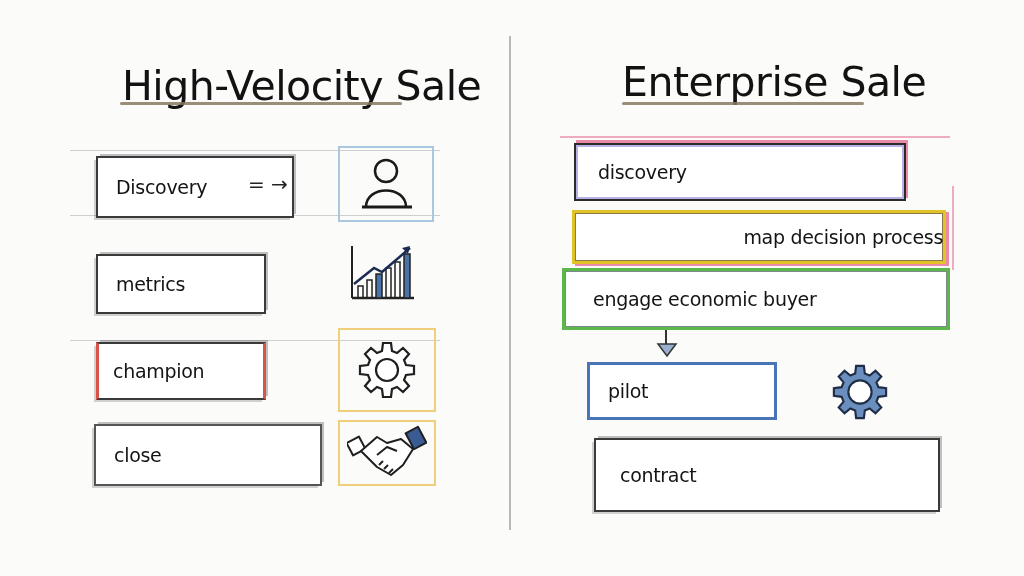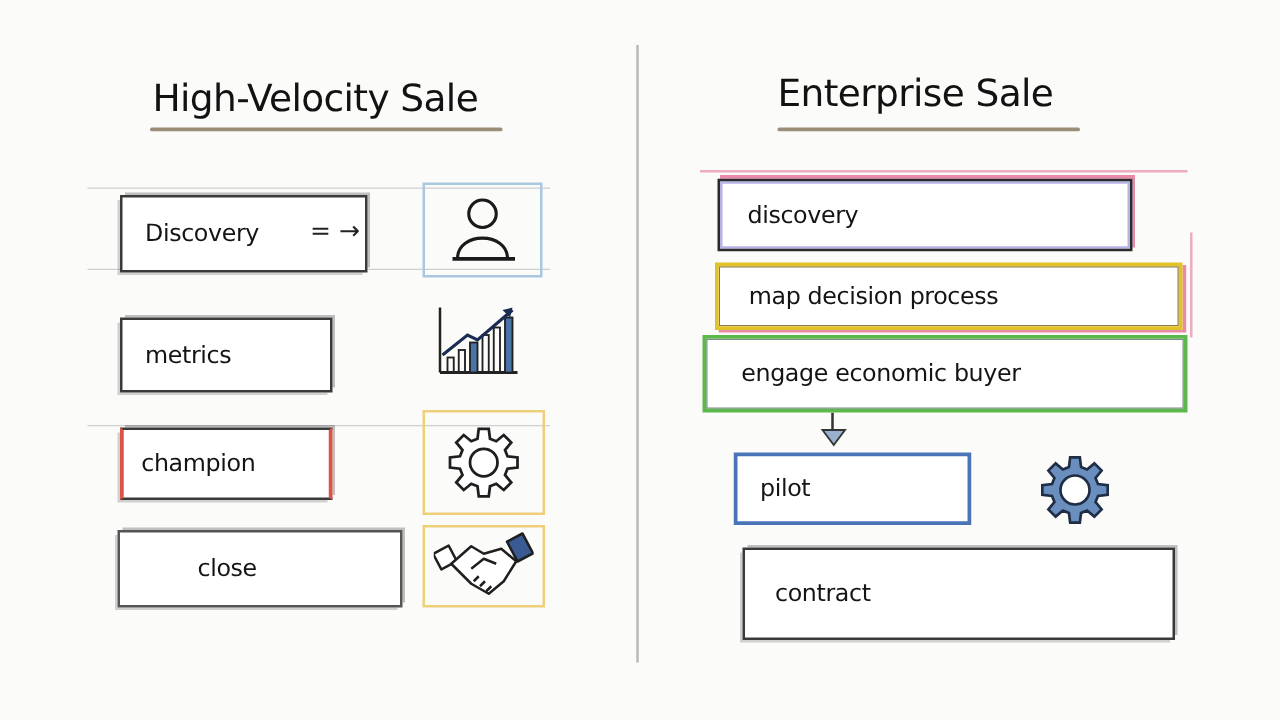--- a/index.html
+++ b/index.html
@@ -4,21 +4,21 @@
 <style>
   html, body { margin: 0; padding: 0; }
   body {
     width: 1024px; height: 576px; overflow: hidden; position: relative;
     background: #fbfbfa;
     font-family: "DejaVu Sans", sans-serif;
     color: #141414;
   }
   .abs { position: absolute; }
   .title {
-    font-size: 30px; letter-spacing: -0.5px; color: #121212;
+    font-size: 41px; letter-spacing: -0.5px; color: #121212;
     white-space: nowrap;
   }
   .underline { height: 3px; background: #8a7a62; border-radius: 2px; opacity: .85; }
   .divider { left: 509px; top: 36px; width: 2px; height: 494px; background: #b9b9b9; }
   .sbox {
     box-sizing: border-box; background: #fff;
     border: 2px solid #3a3a3a;
     box-shadow: 3px -3px 0 -1px rgba(80,80,80,.35), -3px 3px 0 -1px rgba(80,80,80,.25);
     display: flex; align-items: center;
   }
@@ -72,21 +72,21 @@
 </div>
 <div class="abs iconbox" style="left:338px; top:328px; width:98px; height:84px; border:2px solid #f0cf7a;">
   <svg width="62" height="62" viewBox="0 0 62 62">
     <g fill="#fff" stroke="#1f1f1f" stroke-width="2.2">
       <path d="M27 4h8l1 8 5 2 6-5 6 6-5 6 2 5 8 1v8l-8 1-2 5 5 6-6 6-6-5-5 2-1 8h-8l-1-8-5-2-6 5-6-6 5-6-2-5-8-1v-8l8-1 2-5-5-6 6-6 6 5 5-2z"></path>
       <circle cx="31" cy="31" r="11"></circle>
     </g>
   </svg>
 </div>
 
-<div class="abs sbox" style="left:94px; top:424px; width:228px; height:62px; border-color:#555;padding-left:44px;">
+<div class="abs sbox" style="left:94px; top:424px; width:228px; height:62px; border-color:#555;">
   <span class="lbl">close</span>
 </div>
 <div class="abs iconbox" style="left:338px; top:420px; width:98px; height:66px; border:2px solid #f0cf7a;">
   <svg width="80" height="56" viewBox="0 0 80 56">
     <g stroke="#1f1f1f" stroke-width="2" fill="#fff" stroke-linejoin="round">
       <rect x="2" y="14" width="14" height="14" transform="rotate(-28 9 21)"></rect>
       <rect x="62" y="4" width="14" height="18" fill="#3a5a94" transform="rotate(-28 69 13)"></rect>
       <path d="M14 26 L30 42 L44 50 L56 40 L66 24 L54 14 L40 18 L30 12 Z"></path>
       <path d="M30 30 L40 22 L50 26" fill="none"></path>
       <path d="M32 40 l4 -4 M37 44 l4 -4 M42 48 l4 -4" fill="none"></path>
@@ -99,21 +99,21 @@
 <div class="abs title" style="left:622px; top:58px;">Enterprise Sale</div>
 <div class="abs underline" style="left:622px; top:102px; width:242px;"></div>
 
 <div class="abs" style="left:560px; top:136px; width:390px; height:2px; background:#e88aa8; opacity:.7;"></div>
 <div class="abs" style="left:952px; top:186px; width:2px; height:84px; background:#e88aa8; opacity:.7;"></div>
 
 <div class="abs sbox" style="left:574px; top:143px; width:332px; height:58px; border-color:#2a2a2a; box-shadow: inset 0 0 0 2px #b7b2e6, 2px -3px 0 0 #e88aa8;">
   <span class="lbl" style="padding-left:22px;">discovery</span>
 </div>
 
-<div class="abs sbox" style="left:572px; top:210px; width:374px; height:54px; border:3px solid #e3c227; box-shadow: inset 0 0 0 1px #8a7a4a, 3px 2px 0 0 #e88aa8;">
+<div class="abs sbox" style="left:572px; top:210px; width:374px; height:54px; border:3px solid #e3c227; box-shadow: inset 0 0 0 1px #8a7a4a, 3px 2px 0 0 #e88aa8; justify-content: flex-end;">
   <span class="lbl" style="padding-left:24px;">map decision process</span>
 </div>
 
 <div class="abs sbox" style="left:562px; top:268px; width:388px; height:62px; border:3px solid #5cb84a; box-shadow: inset 0 0 0 1px #7a8a8a;">
   <span class="lbl" style="padding-left:28px;">engage economic buyer</span>
 </div>
 
 <svg class="abs" style="left:652px; top:330px;" width="30" height="28" viewBox="0 0 30 28">
   <line x1="14" y1="0" x2="14" y2="22" stroke="#333" stroke-width="2"></line>
   <polygon points="6,14 24,14 15,26" fill="#9ab0cf" stroke="#333" stroke-width="1.5"></polygon>

